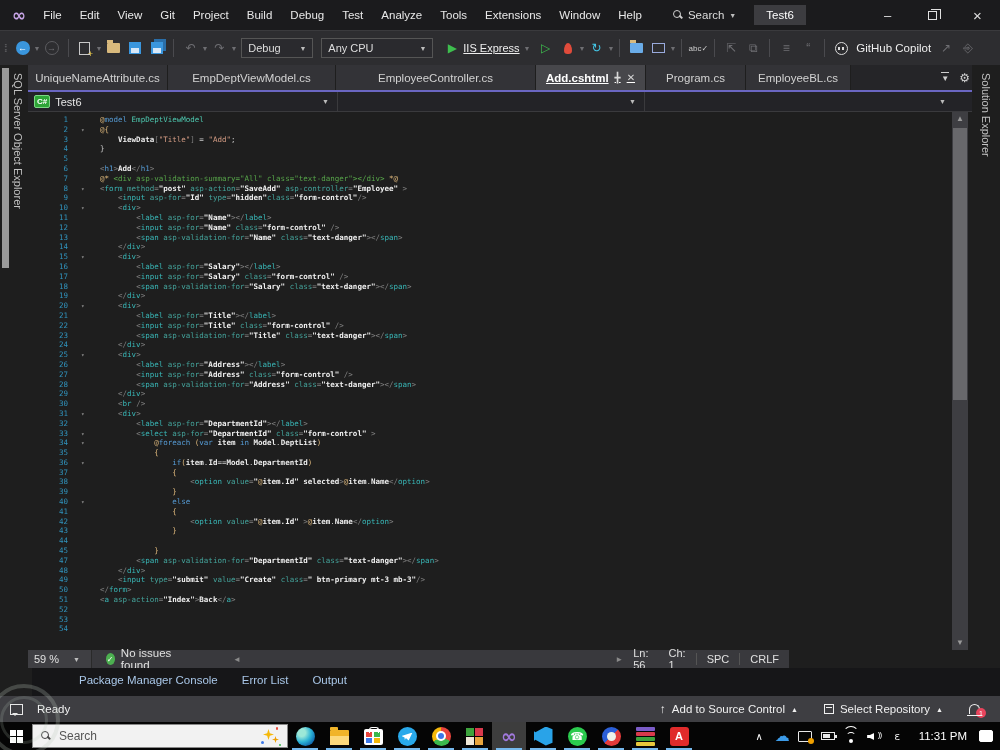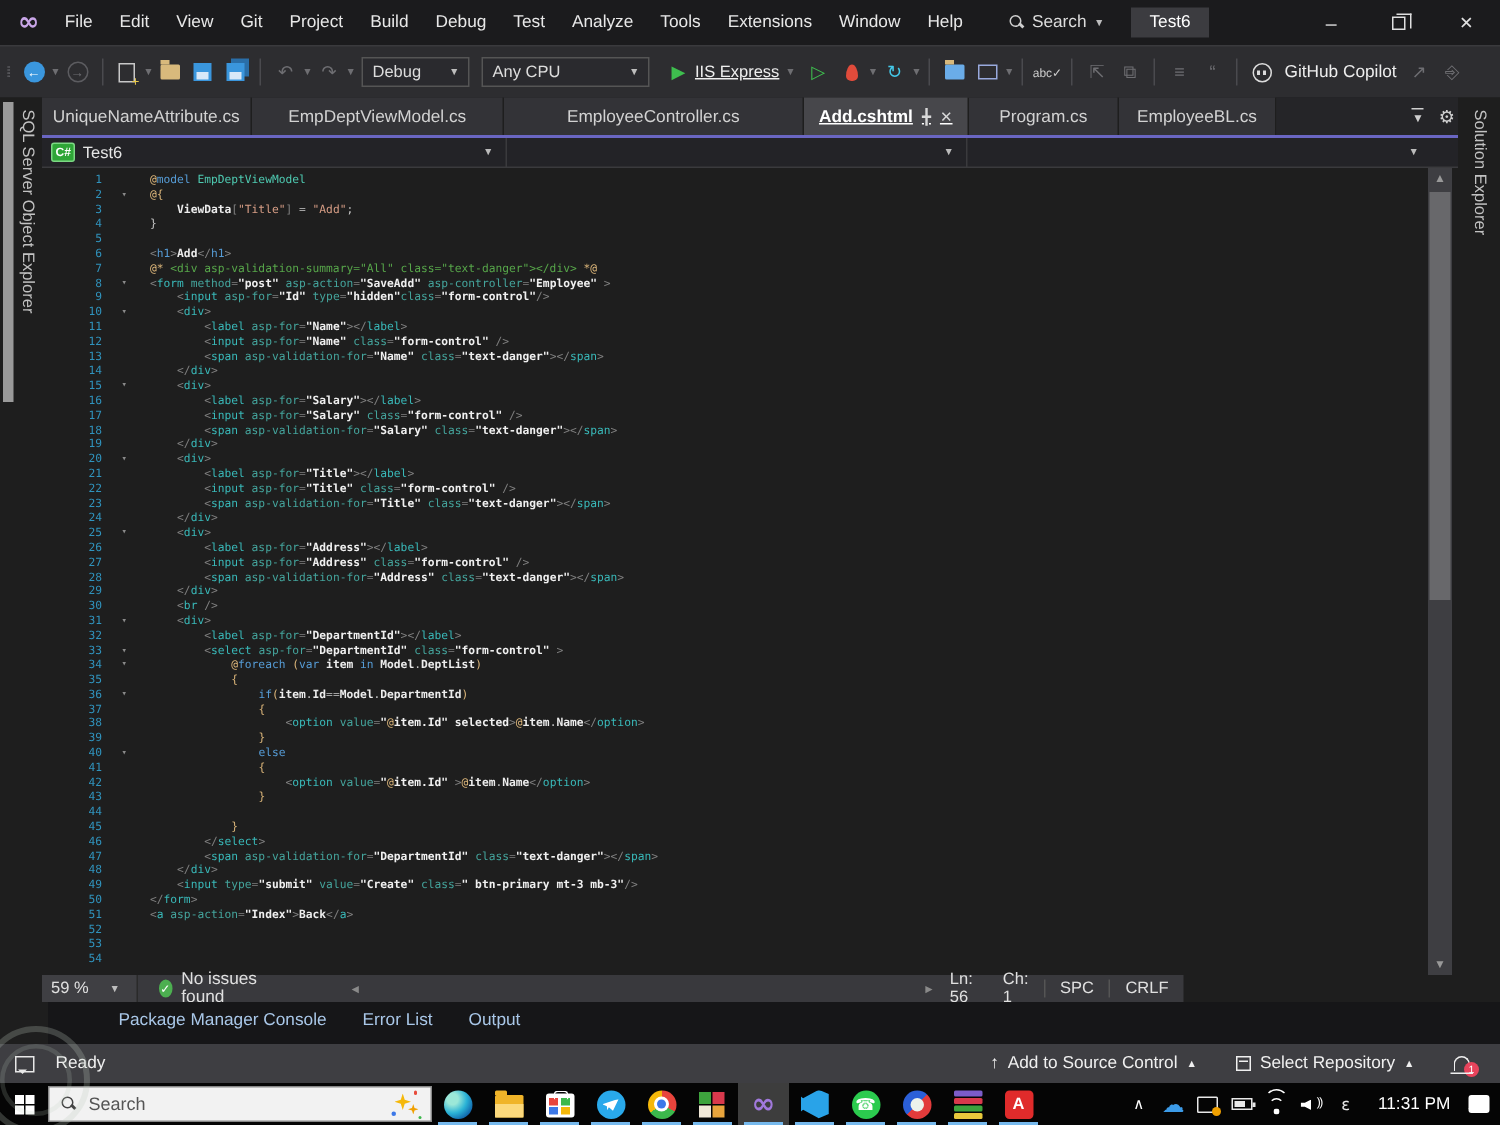--- a/index.html
+++ b/index.html
@@ -417,21 +417,20 @@
       <div class="cl"><span class="ln">36</span><span class="fold">▾</span><span class="code"><span class="t-pl">                </span><span class="t-kw">if</span><span class="t-gd">(</span><span class="t-bd">item</span><span class="t-pl">.</span><span class="t-bd">Id</span><span class="t-pl">==</span><span class="t-bd">Model</span><span class="t-pl">.</span><span class="t-bd">DepartmentId</span><span class="t-gd">)</span></span></div>
       <div class="cl"><span class="ln">37</span><span class="fold"></span><span class="code"><span class="t-pl">                </span><span class="t-gd">{</span></span></div>
       <div class="cl"><span class="ln">38</span><span class="fold"></span><span class="code"><span class="t-pl">                    </span><span class="t-gr">&lt;</span><span class="t-tg">option</span><span class="t-pl"> </span><span class="t-an">value</span><span class="t-gr">=</span><span class="t-av">"</span><span class="t-gd">@</span><span class="t-av">item.Id"</span><span class="t-pl"> </span><span class="t-av">selected</span><span class="t-gr">&gt;</span><span class="t-gd">@</span><span class="t-bd">item</span><span class="t-pl">.</span><span class="t-bd">Name</span><span class="t-gr">&lt;/</span><span class="t-tg">option</span><span class="t-gr">&gt;</span></span></div>
       <div class="cl"><span class="ln">39</span><span class="fold"></span><span class="code"><span class="t-pl">                </span><span class="t-gd">}</span></span></div>
       <div class="cl"><span class="ln">40</span><span class="fold">▾</span><span class="code"><span class="t-pl">                </span><span class="t-kw">else</span></span></div>
       <div class="cl"><span class="ln">41</span><span class="fold"></span><span class="code"><span class="t-pl">                </span><span class="t-gd">{</span></span></div>
       <div class="cl"><span class="ln">42</span><span class="fold"></span><span class="code"><span class="t-pl">                    </span><span class="t-gr">&lt;</span><span class="t-tg">option</span><span class="t-pl"> </span><span class="t-an">value</span><span class="t-gr">=</span><span class="t-av">"</span><span class="t-gd">@</span><span class="t-av">item.Id"</span><span class="t-pl"> </span><span class="t-gr">&gt;</span><span class="t-gd">@</span><span class="t-bd">item</span><span class="t-pl">.</span><span class="t-bd">Name</span><span class="t-gr">&lt;/</span><span class="t-tg">option</span><span class="t-gr">&gt;</span></span></div>
       <div class="cl"><span class="ln">43</span><span class="fold"></span><span class="code"><span class="t-pl">                </span><span class="t-gd">}</span></span></div>
       <div class="cl"><span class="ln">44</span><span class="fold"></span><span class="code"></span></div>
       <div class="cl"><span class="ln">45</span><span class="fold"></span><span class="code"><span class="t-pl">            </span><span class="t-gd">}</span></span></div>
-      <div class="cl"><span class="ln">46</span><span class="fold"></span><span class="code"><span class="t-pl">        </span><span class="t-gr">&lt;/</span><span class="t-tg">select</span><span class="t-gr">&gt;</span></span></div>
       <div class="cl"><span class="ln">47</span><span class="fold"></span><span class="code"><span class="t-pl">        </span><span class="t-gr">&lt;</span><span class="t-tg">span</span><span class="t-pl"> </span><span class="t-an">asp-validation-for</span><span class="t-gr">=</span><span class="t-av">"DepartmentId"</span><span class="t-pl"> </span><span class="t-an">class</span><span class="t-gr">=</span><span class="t-av">"text-danger"</span><span class="t-gr">&gt;&lt;/</span><span class="t-tg">span</span><span class="t-gr">&gt;</span></span></div>
       <div class="cl"><span class="ln">48</span><span class="fold"></span><span class="code"><span class="t-pl">    </span><span class="t-gr">&lt;/</span><span class="t-tg">div</span><span class="t-gr">&gt;</span></span></div>
       <div class="cl"><span class="ln">49</span><span class="fold"></span><span class="code"><span class="t-pl">    </span><span class="t-gr">&lt;</span><span class="t-tg">input</span><span class="t-pl"> </span><span class="t-an">type</span><span class="t-gr">=</span><span class="t-av">"submit"</span><span class="t-pl"> </span><span class="t-an">value</span><span class="t-gr">=</span><span class="t-av">"Create"</span><span class="t-pl"> </span><span class="t-an">class</span><span class="t-gr">=</span><span class="t-av">" btn-primary mt-3 mb-3"</span><span class="t-gr">/&gt;</span></span></div>
       <div class="cl"><span class="ln">50</span><span class="fold"></span><span class="code"><span class="t-gr">&lt;/</span><span class="t-tg">form</span><span class="t-gr">&gt;</span></span></div>
       <div class="cl"><span class="ln">51</span><span class="fold"></span><span class="code"><span class="t-gr">&lt;</span><span class="t-tg">a</span><span class="t-pl"> </span><span class="t-an">asp-action</span><span class="t-gr">=</span><span class="t-av">"Index"</span><span class="t-gr">&gt;</span><span class="t-bd">Back</span><span class="t-gr">&lt;/</span><span class="t-tg">a</span><span class="t-gr">&gt;</span></span></div>
       <div class="cl"><span class="ln">52</span><span class="fold"></span><span class="code"></span></div>
       <div class="cl"><span class="ln">53</span><span class="fold"></span><span class="code"></span></div>
       <div class="cl"><span class="ln">54</span><span class="fold"></span><span class="code"></span></div>
     </div>
 

